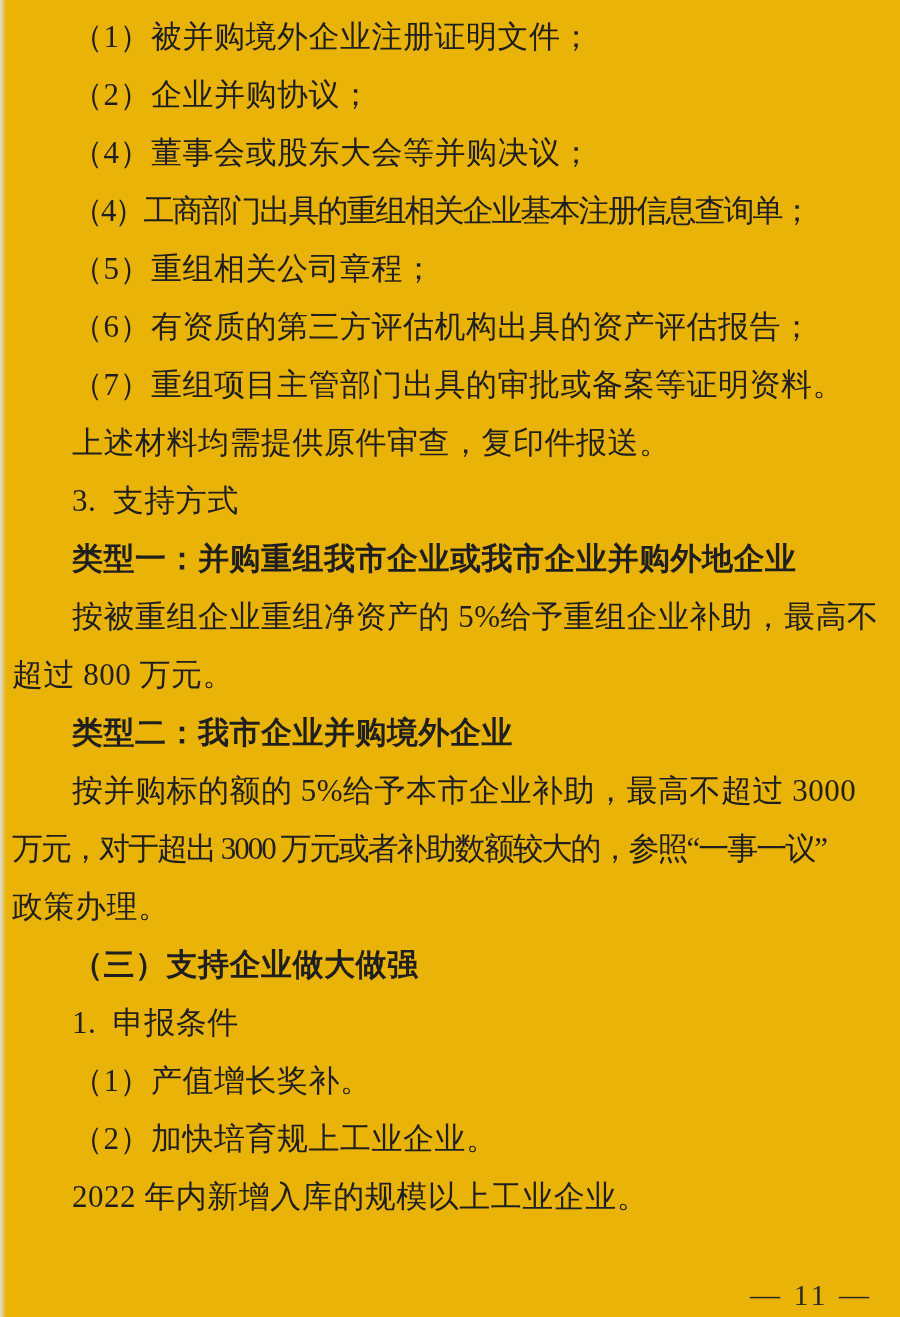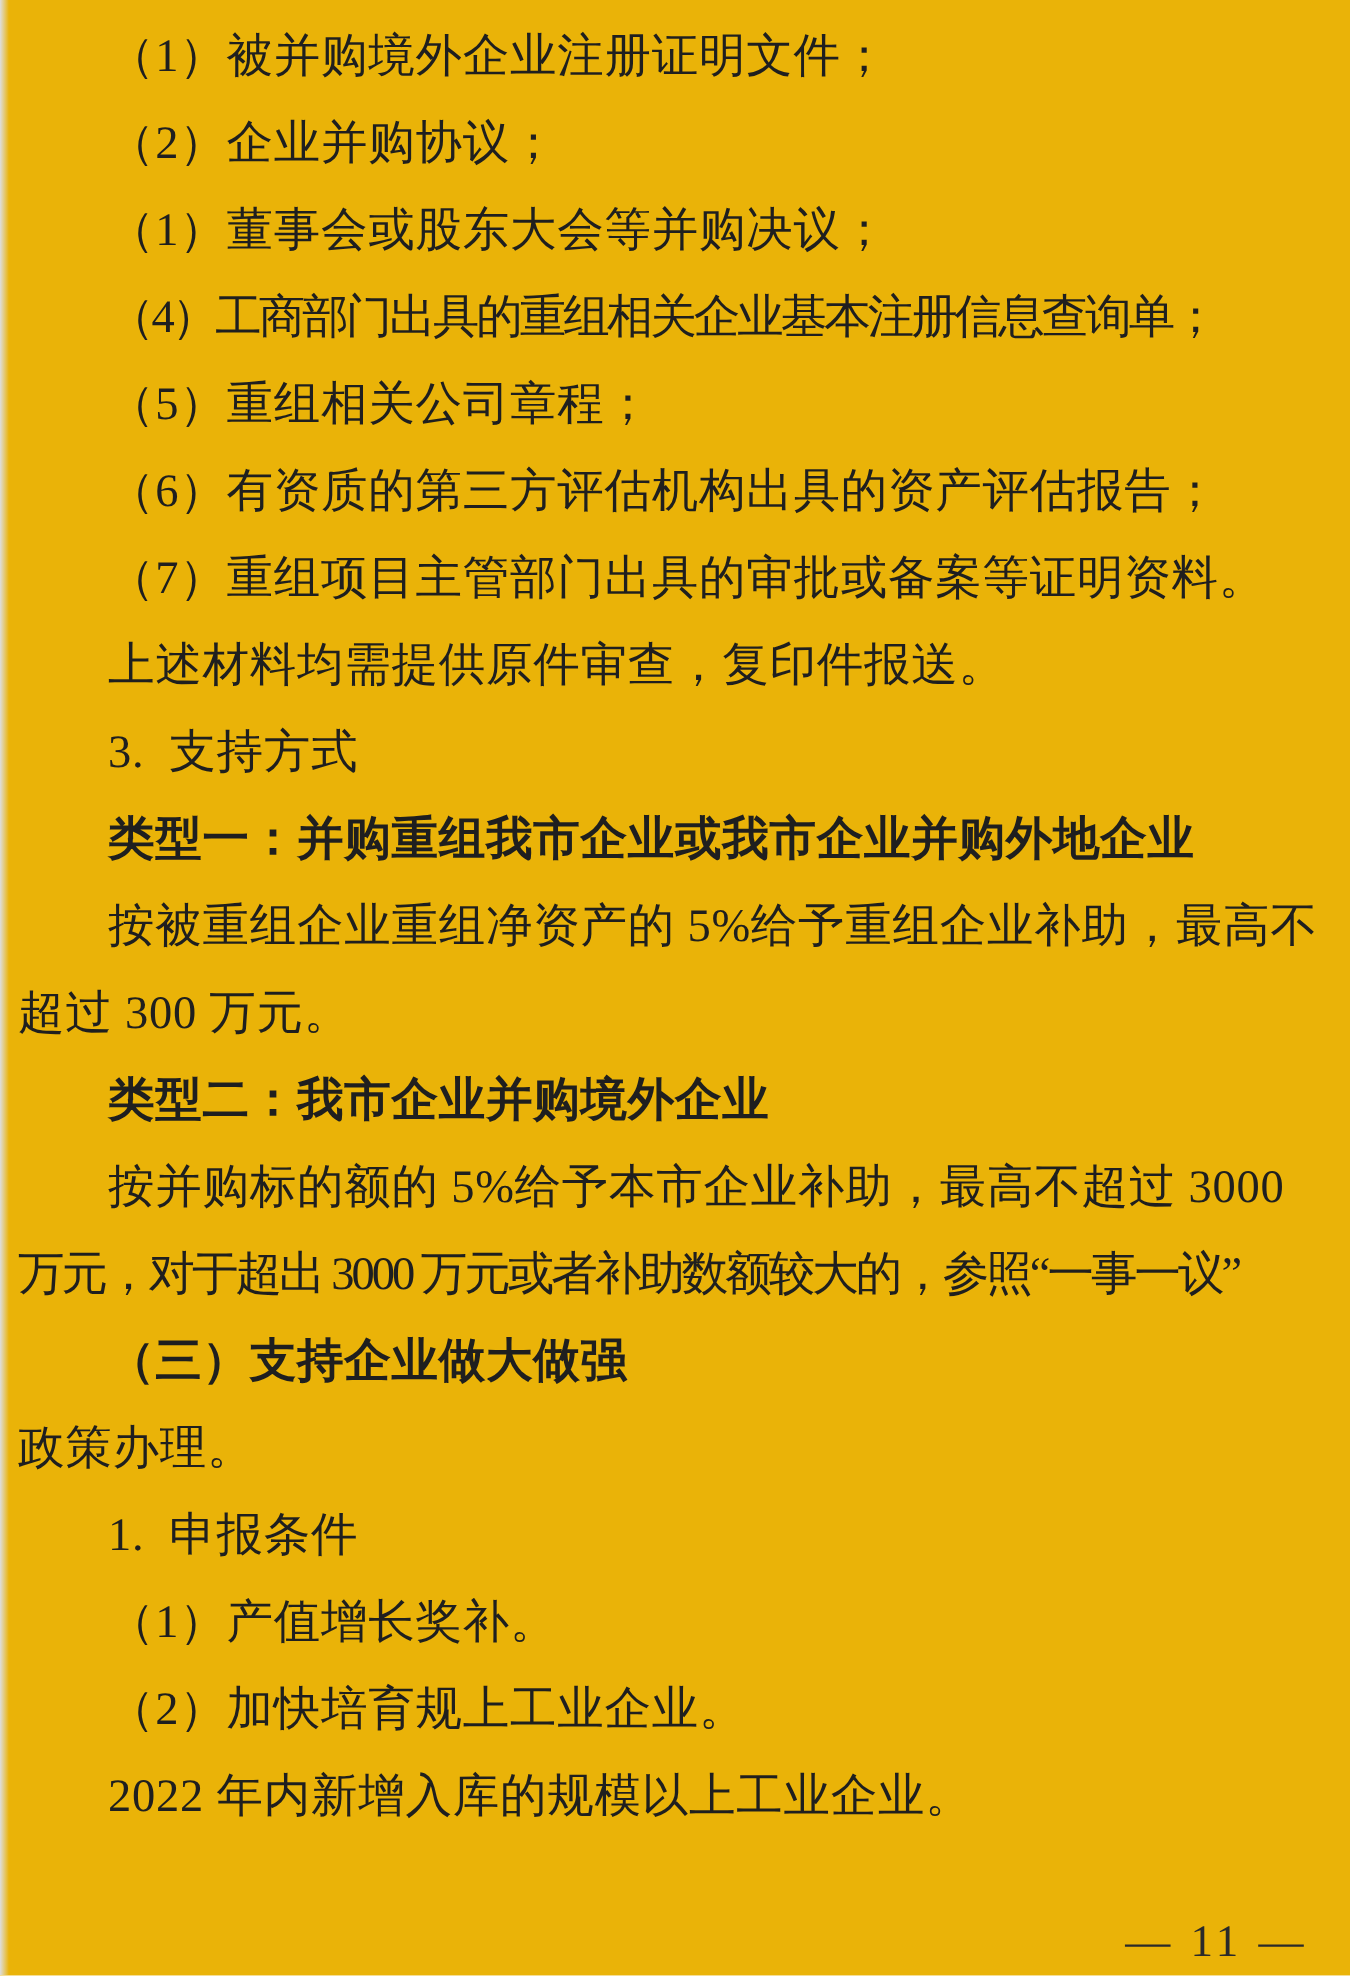--- a/index.html
+++ b/index.html
@@ -50,35 +50,35 @@
 </style>
 </head>
 <body>
 
 <div class="page">
   <div class="edge-left"></div>
 
   <div class="content">
     <div class="line indent">（1）被并购境外企业注册证明文件；</div>
     <div class="line indent">（2）企业并购协议；</div>
-    <div class="line indent">（1）董事会或股东大会等并购决议；</div>
+    <div class="line indent">（4）董事会或股东大会等并购决议；</div>
     <div class="line indent tight">（4）工商部门出具的重组相关企业基本注册信息查询单；</div>
     <div class="line indent">（5）重组相关公司章程；</div>
     <div class="line indent">（6）有资质的第三方评估机构出具的资产评估报告；</div>
     <div class="line indent">（7）重组项目主管部门出具的审批或备案等证明资料。</div>
     <div class="line indent">上述材料均需提供原件审查，复印件报送。</div>
     <div class="line indent kai">3.  支持方式</div>
     <div class="line indent kai-semibold">类型一：并购重组我市企业或我市企业并购外地企业</div>
     <div class="line indent">按被重组企业重组净资产的 5%给予重组企业补助，最高不</div>
-    <div class="line">超过 300 万元。</div>
+    <div class="line">超过 800 万元。</div>
     <div class="line indent kai-semibold">类型二：我市企业并购境外企业</div>
     <div class="line indent">按并购标的额的 5%给予本市企业补助，最高不超过 3000</div>
     <div class="line tight">万元，对于超出 3000 万元或者补助数额较大的，参照“一事一议”</div>
+    <div class="line">政策办理。</div>
     <div class="line indent kai-bold">（三）支持企业做大做强</div>
-    <div class="line">政策办理。</div>
     <div class="line indent kai">1.  申报条件</div>
     <div class="line indent">（1）产值增长奖补。</div>
     <div class="line indent">（2）加快培育规上工业企业。</div>
     <div class="line indent">2022 年内新增入库的规模以上工业企业。</div>
   </div>
 
   <div class="page-number">— 11 —</div>
 </div>
 
 </body></html>

